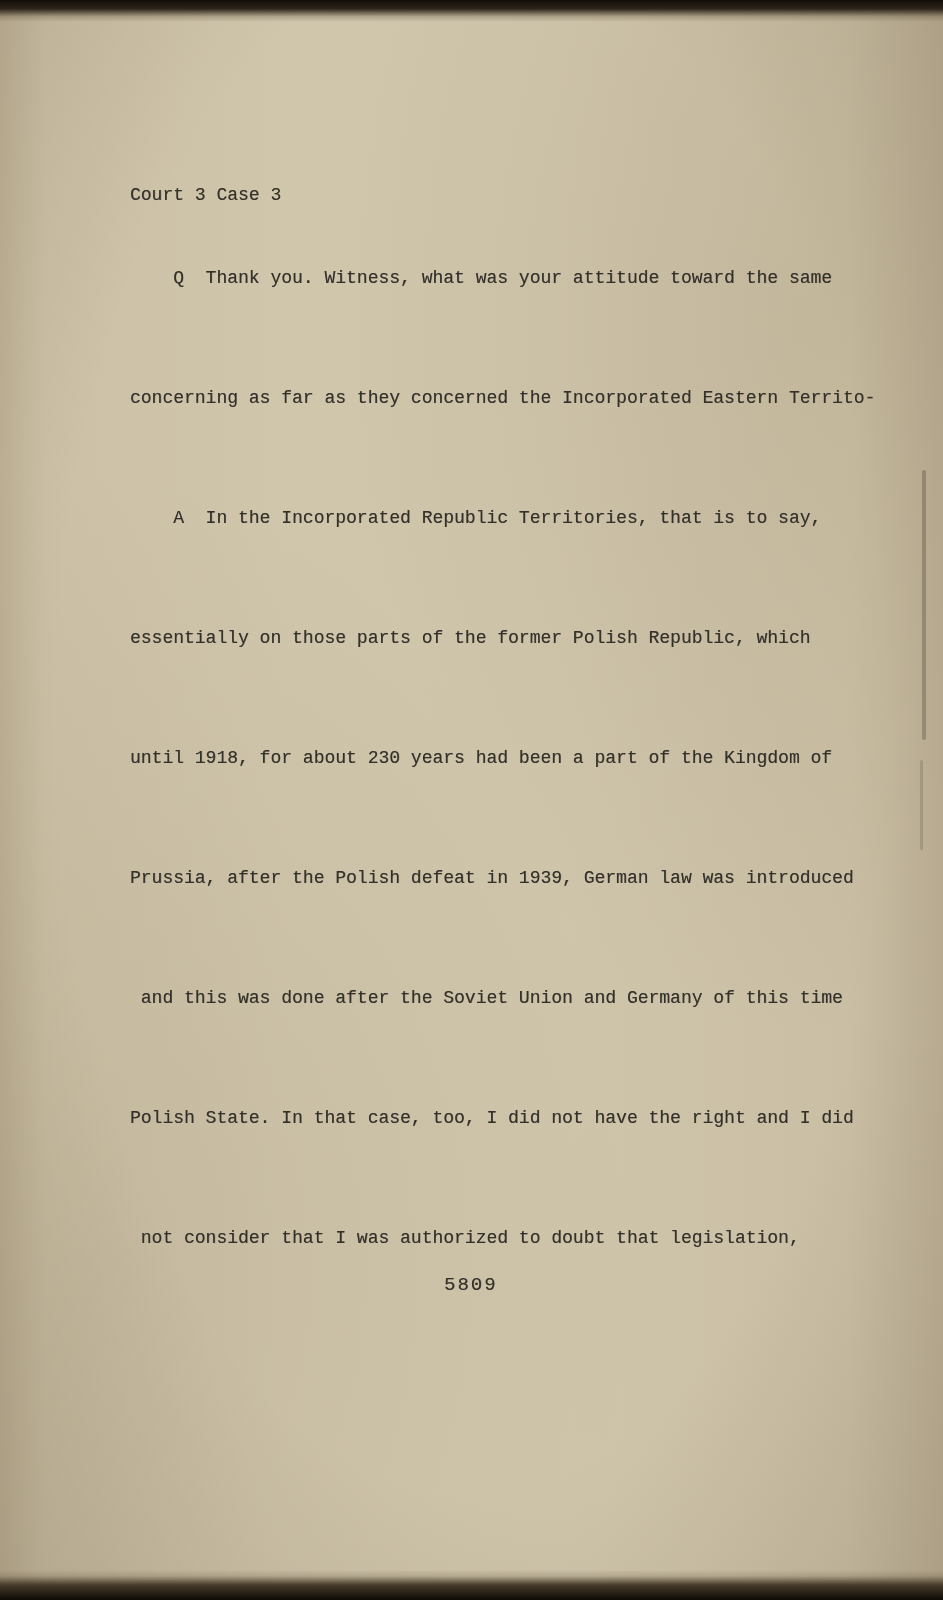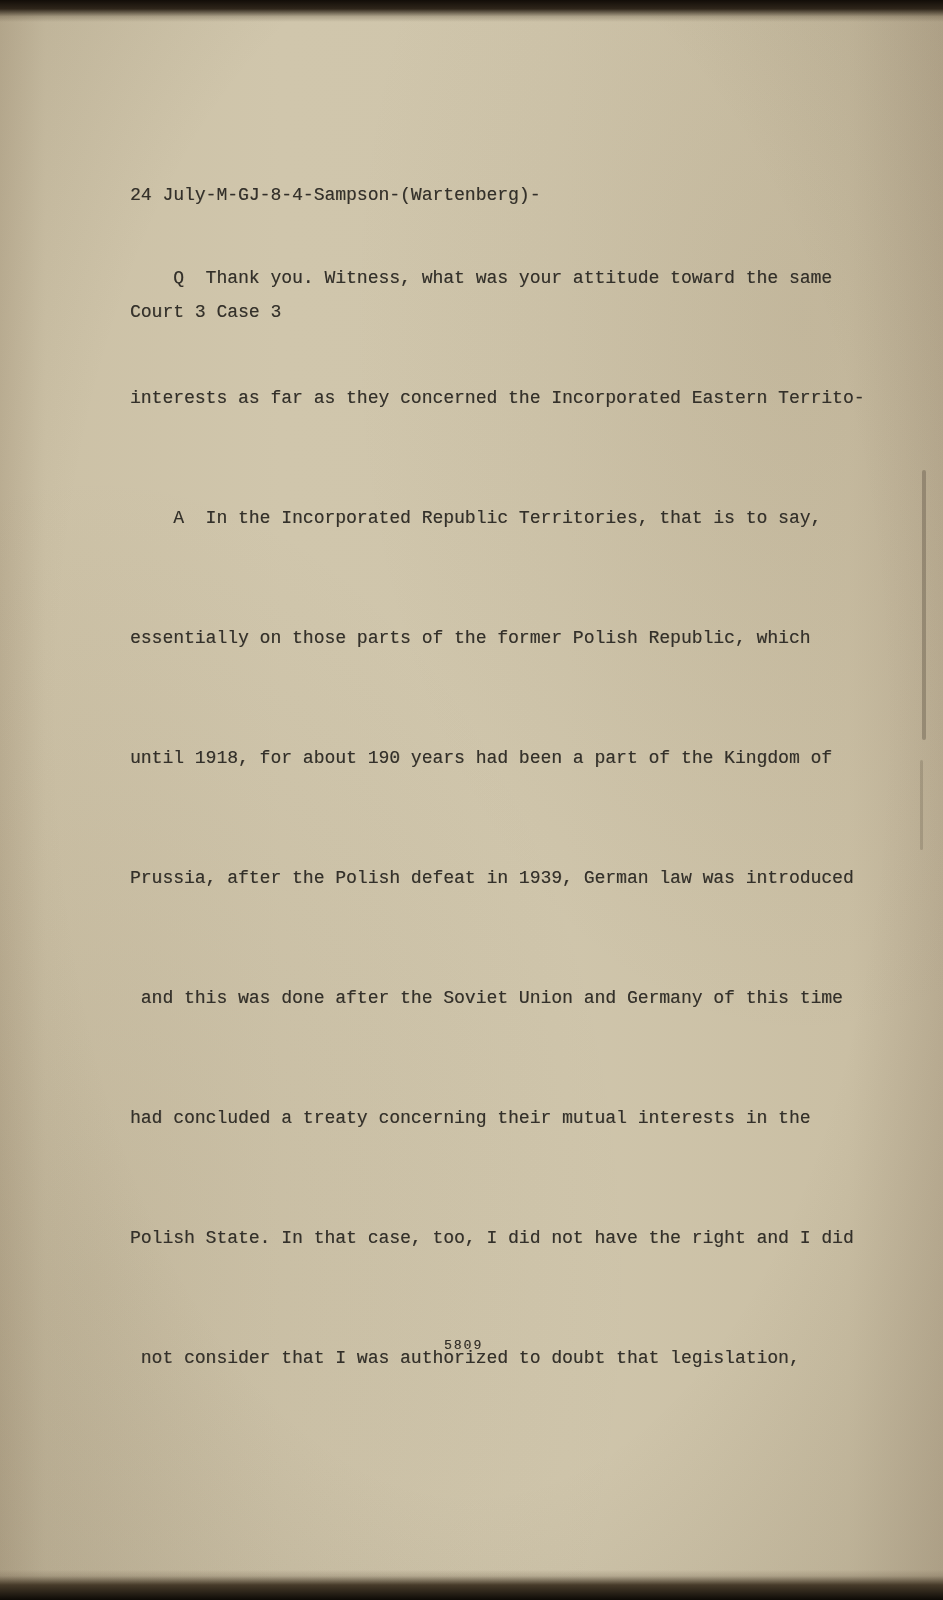--- a/index.html
+++ b/index.html
@@ -41,48 +41,46 @@
     font-size:18px;line-height:39px;white-space:pre;
     text-shadow:0.4px 0.4px 0 rgba(52,46,38,0.45);
   }
   .content{
     position:absolute;left:130px;top:178px;
     font-size:18px;line-height:40px;white-space:pre;
     text-shadow:0.4px 0.4px 0 rgba(52,46,38,0.45);
   }
   .line{height:40px;}
   .pagenum{
-    position:absolute;left:444px;top:1338px;
-    font-size:13px;letter-spacing:2px;white-space:pre;
+    position:absolute;left:444px;top:1274px;
+    font-size:19px;letter-spacing:2px;white-space:pre;
     text-shadow:0.4px 0.4px 0 rgba(52,46,38,0.45);
   }
 </style>
 </head>
 <body>
 
 <div class="page">
   <div class="edge-top"></div>
   <div class="edge-bottom"></div>
   <div class="edge-right-mark"></div>
   <div class="edge-right-mark2"></div>
 
   <div class="header">
-    <div class="hline">24 July-M-GJ-8-4-Sampson-(Wartenberg)-</div>
     <div class="hline">Court 3 Case 3</div>
   </div>
 
   <div class="content">
     <div class="line">    Q  Thank you. Witness, what was your attitude toward the same</div>
-    <div class="line">interests as far as they concerned the Incorporated Eastern Territo-</div>
+    <div class="line">concerning as far as they concerned the Incorporated Eastern Territo-</div>
     <div class="line">    A  In the Incorporated Republic Territories, that is to say,</div>
     <div class="line">essentially on those parts of the former Polish Republic, which</div>
-    <div class="line">until 1918, for about 190 years had been a part of the Kingdom of</div>
+    <div class="line">until 1918, for about 230 years had been a part of the Kingdom of</div>
     <div class="line">Prussia, after the Polish defeat in 1939, German law was introduced</div>
     <div class="line"> and this was done after the Soviet Union and Germany of this time</div>
-    <div class="line">had concluded a treaty concerning their mutual interests in the</div>
     <div class="line">Polish State. In that case, too, I did not have the right and I did</div>
     <div class="line"> not consider that I was authorized to doubt that legislation,</div>
     
     
     
     
     
     
     
     

